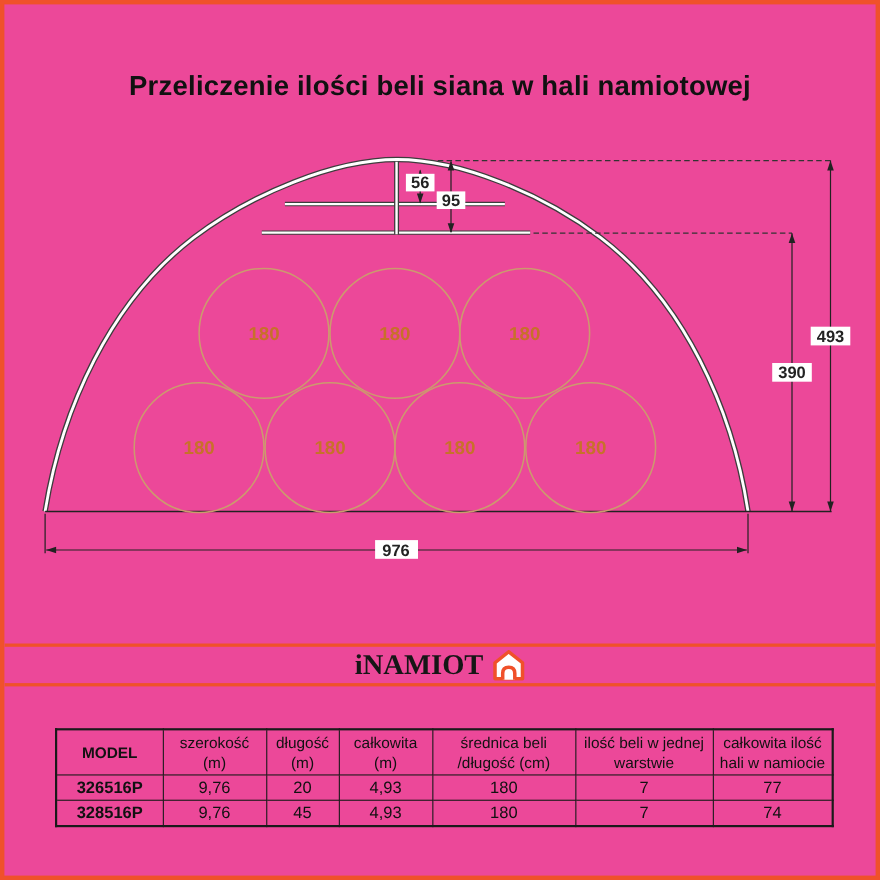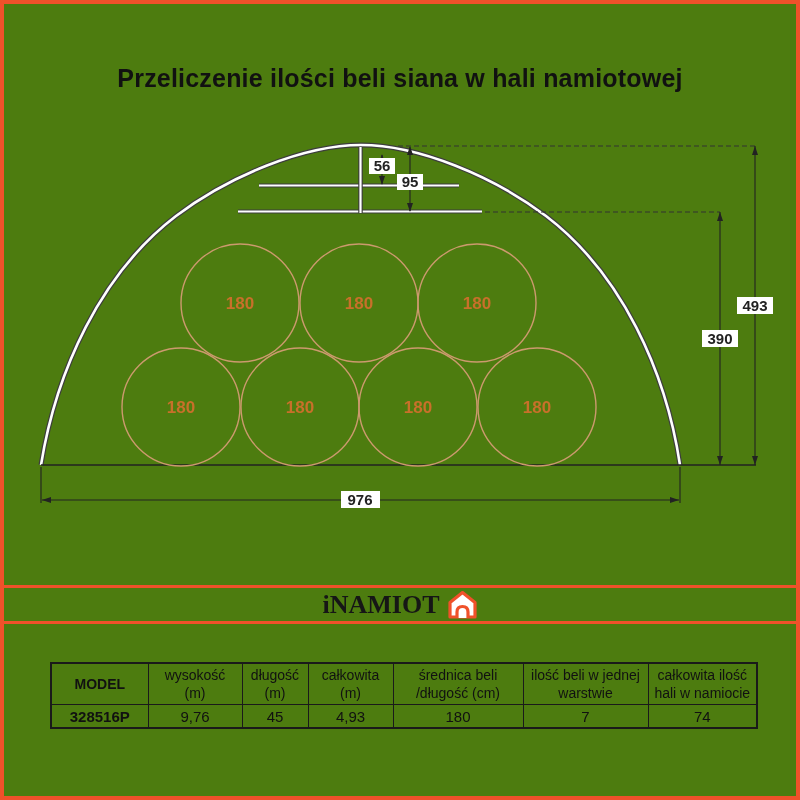--- a/index.html
+++ b/index.html
@@ -1,21 +1,21 @@
 <!DOCTYPE html>
 <html><head>
 <meta charset="utf-8">
 <style>
   html,body{margin:0;padding:0;background:#fff;}
   #page{
     position:relative;
     width:800px;height:800px;
     box-sizing:border-box;
     border:4px solid #F0512A;
-    background:#4d7c0f;
+    background:#ec4899;
     font-family:"Liberation Sans", sans-serif;
     overflow:hidden;
   }
   .title{
     position:absolute;left:0;top:60px;width:100%;
     text-align:center;
     font-size:25px;font-weight:bold;color:#111;
     letter-spacing:0.2px;
   }
   #diagram{position:absolute;left:0;top:130px;}
@@ -155,21 +155,21 @@
         <col style="width:130px">
         <col style="width:125px">
       <col style="width:109px">
     </colgroup>
     <tbody>
         <tr class="hdr">
       <td class="model">
         <div class="hline">MODEL</div>
       </td>
       <td>
-        <div class="hline">wysokość</div>
+        <div class="hline">szerokość</div>
             <div class="hline">(m)</div>
       </td>
       <td>
         <div class="hline">długość</div>
             <div class="hline">(m)</div>
       </td>
       <td>
         <div class="hline">całkowita</div>
             <div class="hline">(m)</div>
       </td>
@@ -178,20 +178,29 @@
             <div class="hline">/długość (cm)</div>
       </td>
       <td>
         <div class="hline">ilość beli w jednej</div>
             <div class="hline">warstwie</div>
       </td>
       <td>
         <div class="hline">całkowita ilość</div>
             <div class="hline">hali w namiocie</div>
       </td>
+    </tr>
+    <tr>
+      <td class="model">326516P</td>
+      <td>9,76</td>
+      <td>20</td>
+      <td>4,93</td>
+      <td>180</td>
+      <td>7</td>
+      <td>77</td>
     </tr>
     <tr>
       <td class="model">328516P</td>
       <td>9,76</td>
       <td>45</td>
       <td>4,93</td>
       <td>180</td>
       <td>7</td>
       <td>74</td>
     </tr>

